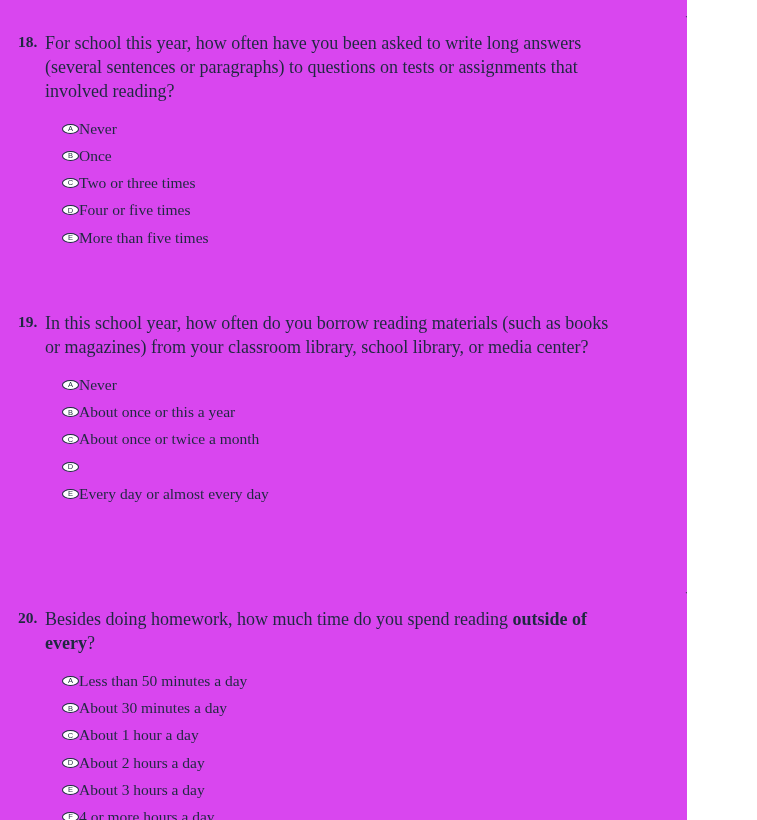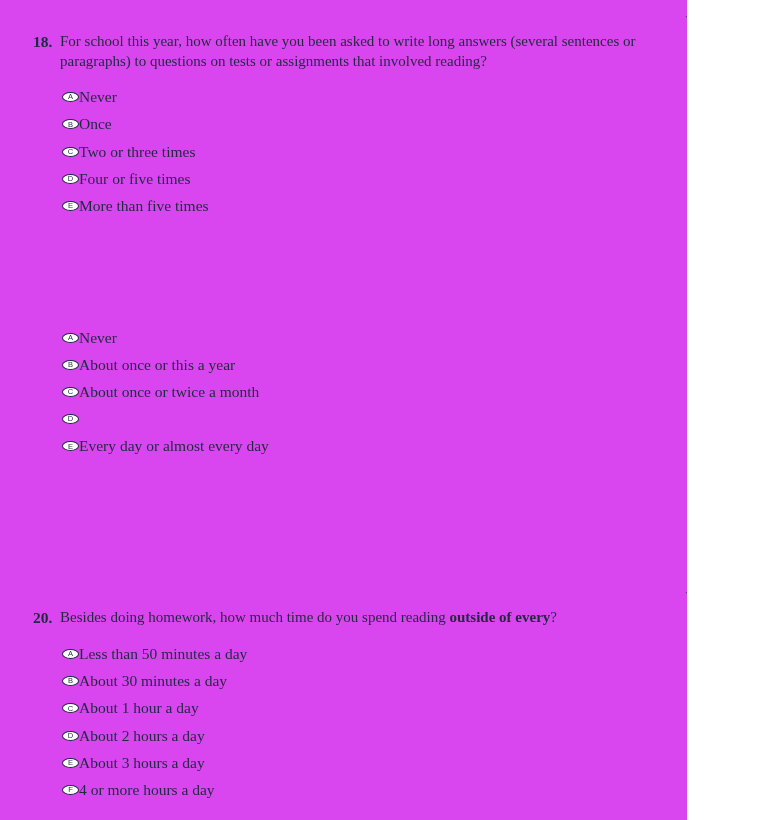--- a/index.html
+++ b/index.html
@@ -17,31 +17,31 @@
   .q2 { top: 312px; }
   .q3 { top: 590px; }
   .code {
     text-align: right;
     padding-right: 30px;
     font-size: 9px;
     letter-spacing: 0.2px;
     margin-bottom: 8px;
     color: #1f2940;
   }
-  .q-row { display: flex; padding-left: 33px; }
+  .q-row { display: flex; padding-left: 18px; }
   .q-num {
     font-weight: bold;
     width: 27px;
     flex: none;
     font-size: 15.5px;
     line-height: 1.32;
   }
   .q-text {
     width: 582px;
-    font-size: 15px;
+    font-size: 18px;
     line-height: 1.32;
   }
   .q-text b { font-weight: bold; }
   .options { margin-top: 12px; padding-left: 62px; }
   .option { display: flex; align-items: center; height: 27.2px; }
   .bubble {
     width: 17px;
     height: 10px;
     border: 1.3px solid #1f2940;
     border-radius: 50%;
@@ -87,20 +87,24 @@
             <span class="bubble">D</span>
             <span class="opt-label">Four or five times</span>
           </div>
           <div class="option">
             <span class="bubble">E</span>
             <span class="opt-label">More than five times</span>
           </div>
         </div>
       </section>
       <section class="question q2">
+        <div class="q-row">
+          <span class="q-num">19.</span>
+          <div class="q-text"><span>In this school year, how often do you borrow reading materials (such as books or magazines) from your classroom library, school library, or media center?</span></div>
+        </div>
         <div class="options">
           <div class="option">
             <span class="bubble">A</span>
             <span class="opt-label">Never</span>
           </div>
           <div class="option">
             <span class="bubble">B</span>
             <span class="opt-label">About once or this a year</span>
           </div>
           <div class="option">

